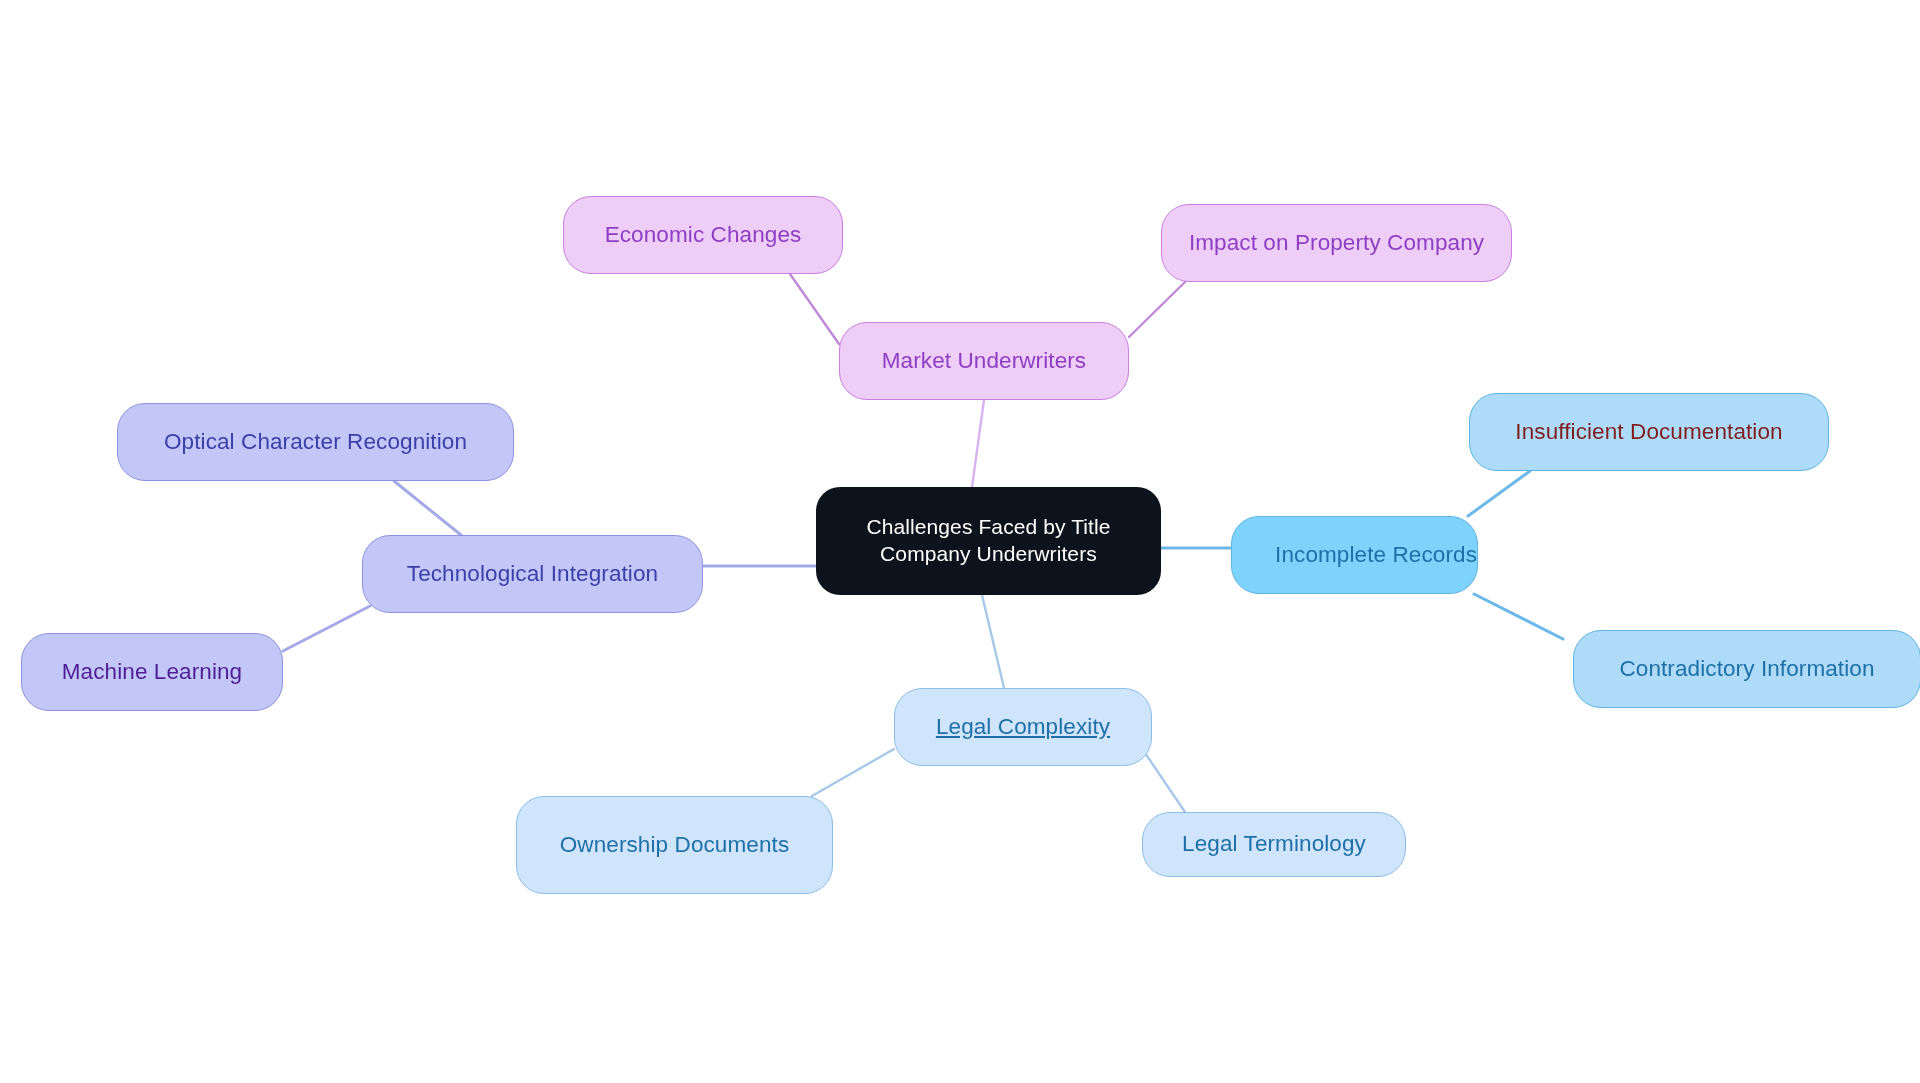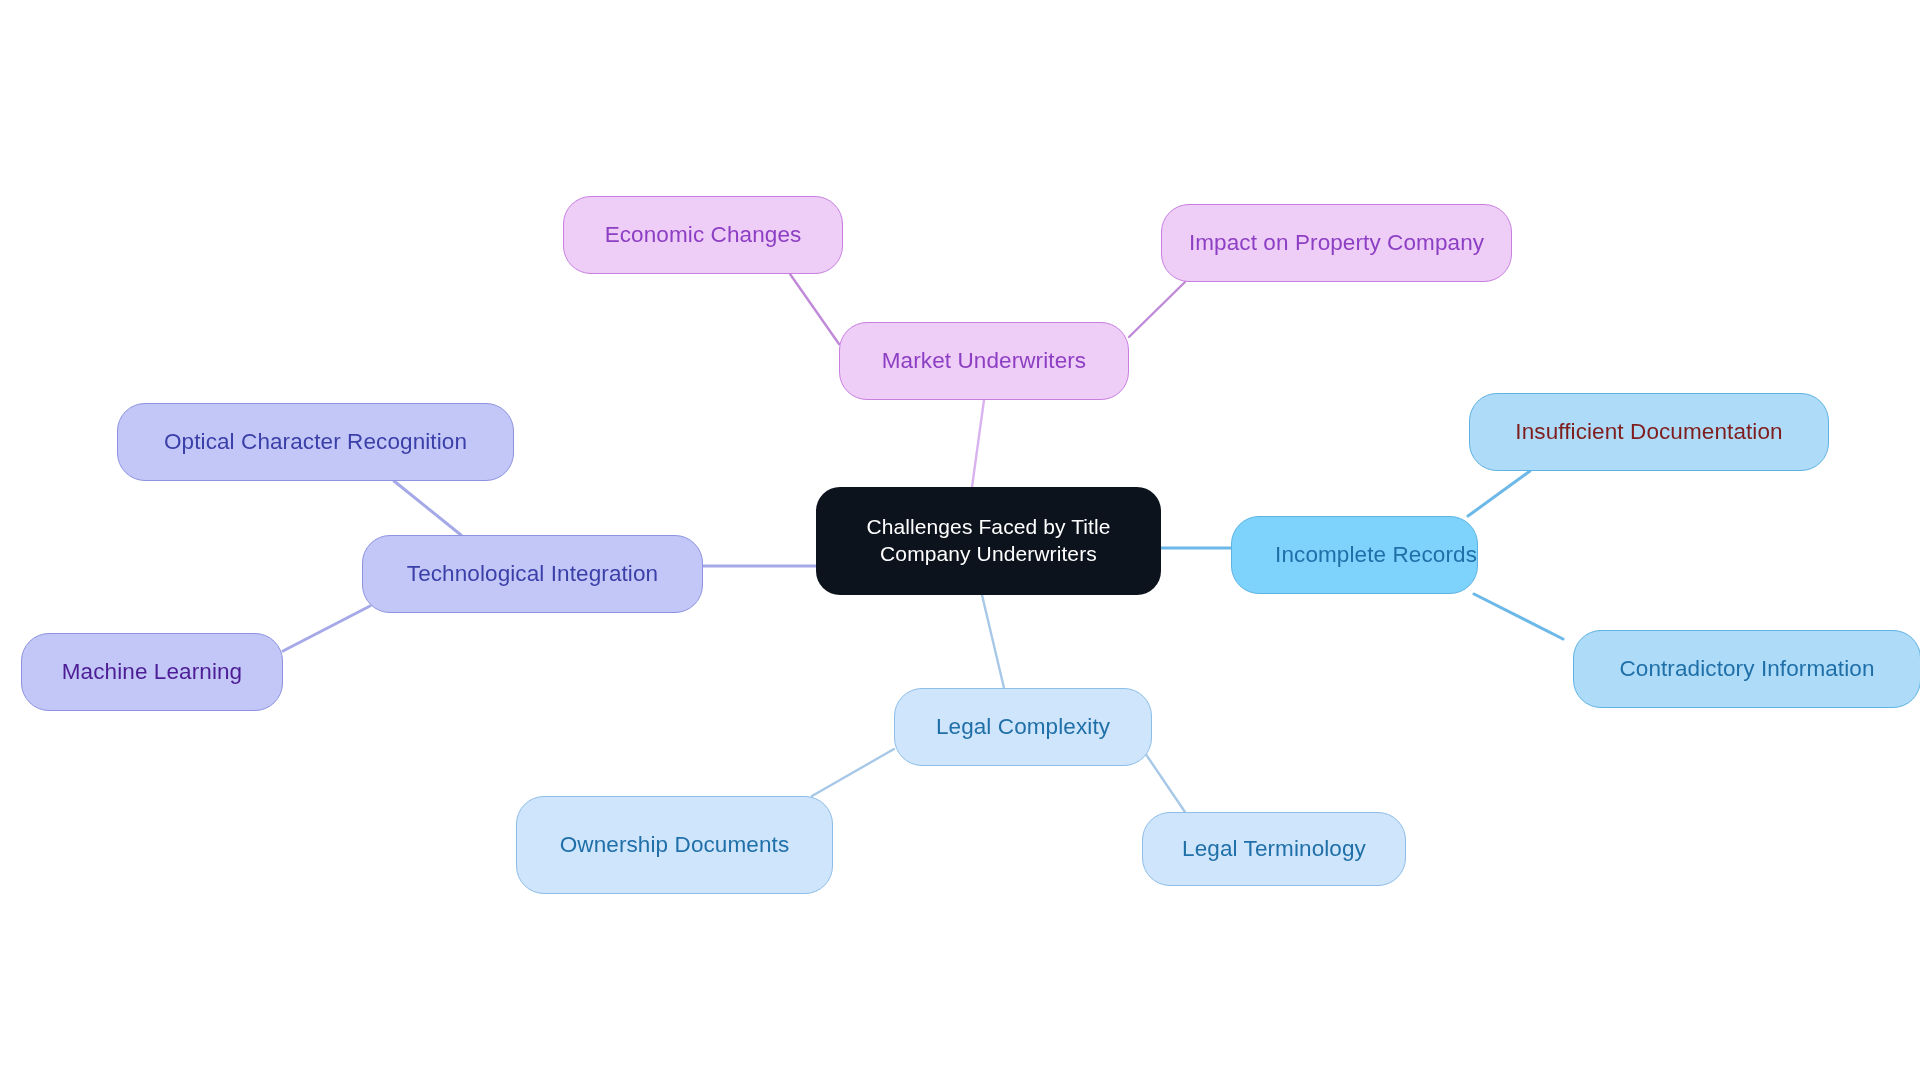--- a/index.html
+++ b/index.html
@@ -72,20 +72,20 @@
     </svg>
   <div id="nodes">
       <div class="node root" style="left: 816px; top: 487px; width: 345px; height: 108px; background: rgb(13, 19, 28); color: rgb(255, 255, 255); text-align: center;"><span>Challenges Faced by Title
 Company Underwriters</span></div>
       <div class="node branch" style="left: 839px; top: 322px; width: 290px; height: 78px; background: rgb(238, 205, 247); border-color: rgb(200, 127, 224); color: rgb(141, 63, 196);"><span>Market Underwriters</span></div>
       <div class="node leaf" style="left: 563px; top: 196px; width: 280px; height: 78px; background: rgb(238, 205, 247); border-color: rgb(200, 127, 224); color: rgb(141, 63, 196);"><span>Economic Changes</span></div>
       <div class="node leaf" style="left: 1161px; top: 204px; width: 351px; height: 78px; background: rgb(238, 205, 247); border-color: rgb(200, 127, 224); color: rgb(141, 63, 196);"><span>Impact on Property Company</span></div>
       <div class="node branch" style="left: 1231px; top: 516px; width: 247px; height: 78px; background: #7dd3fc; border-color: rgb(95, 179, 227); color: rgb(31, 111, 168); justify-content: flex-end;"><span>Incomplete Records</span></div>
       <div class="node branch" style="left: 1447px; top: 393px; width: 360px; height: 78px; background: rgb(173, 219, 248); border-color: rgb(95, 179, 227); color: #7f1d1d; margin-left: 22px;"><span>Insufficient Documentation</span></div>
       <div class="node branch" style="left: 1549px; top: 630px; width: 348px; height: 78px; background: rgb(173, 219, 248); border-color: rgb(95, 179, 227); color: rgb(31, 111, 168); margin-left: 24px;"><span>Contradictory Information</span></div>
-      <div class="node branch" style="left: 894px; top: 688px; width: 258px; height: 78px; background: rgb(207, 229, 251); border-color: rgb(141, 189, 232); color: rgb(31, 111, 168);"><span>Legal Complexity</span></div>
+      <div class="node branch" style="left: 894px; top: 688px; width: 258px; height: 78px; background: rgb(207, 229, 251); border-color: rgb(141, 189, 232); color: rgb(31, 111, 168); text-decoration: underline;"><span>Legal Complexity</span></div>
       <div class="node branch" style="left: 516px; top: 796px; width: 317px; height: 98px; background: rgb(207, 229, 251); border-color: rgb(141, 189, 232); color: rgb(31, 111, 168);"><span>Ownership Documents</span></div>
-      <div class="node branch" style="left: 1142px; top: 812px; width: 264px; height: 74px; background: rgb(207, 229, 251); border-color: rgb(141, 189, 232); color: rgb(31, 111, 168);"><span>Legal Terminology</span></div>
+      <div class="node branch" style="left: 1142px; top: 812px; width: 264px; height: 65px; background: rgb(207, 229, 251); border-color: rgb(141, 189, 232); color: rgb(31, 111, 168);"><span>Legal Terminology</span></div>
       <div class="node branch" style="left: 362px; top: 535px; width: 341px; height: 78px; background: rgb(195, 199, 247); border-color: rgb(141, 147, 224); color: rgb(59, 63, 168);"><span>Technological Integration</span></div>
       <div class="node branch" style="left: 117px; top: 403px; width: 397px; height: 78px; background: rgb(195, 199, 247); border-color: rgb(141, 147, 224); color: rgb(59, 63, 168);"><span>Optical Character Recognition</span></div>
       <div class="node branch" style="left: 21px; top: 633px; width: 262px; height: 78px; background: rgb(195, 199, 247); border-color: rgb(141, 147, 224); color: #4c1d95;"><span>Machine Learning</span></div>
     </div>
 </div>
 
 </body></html>

